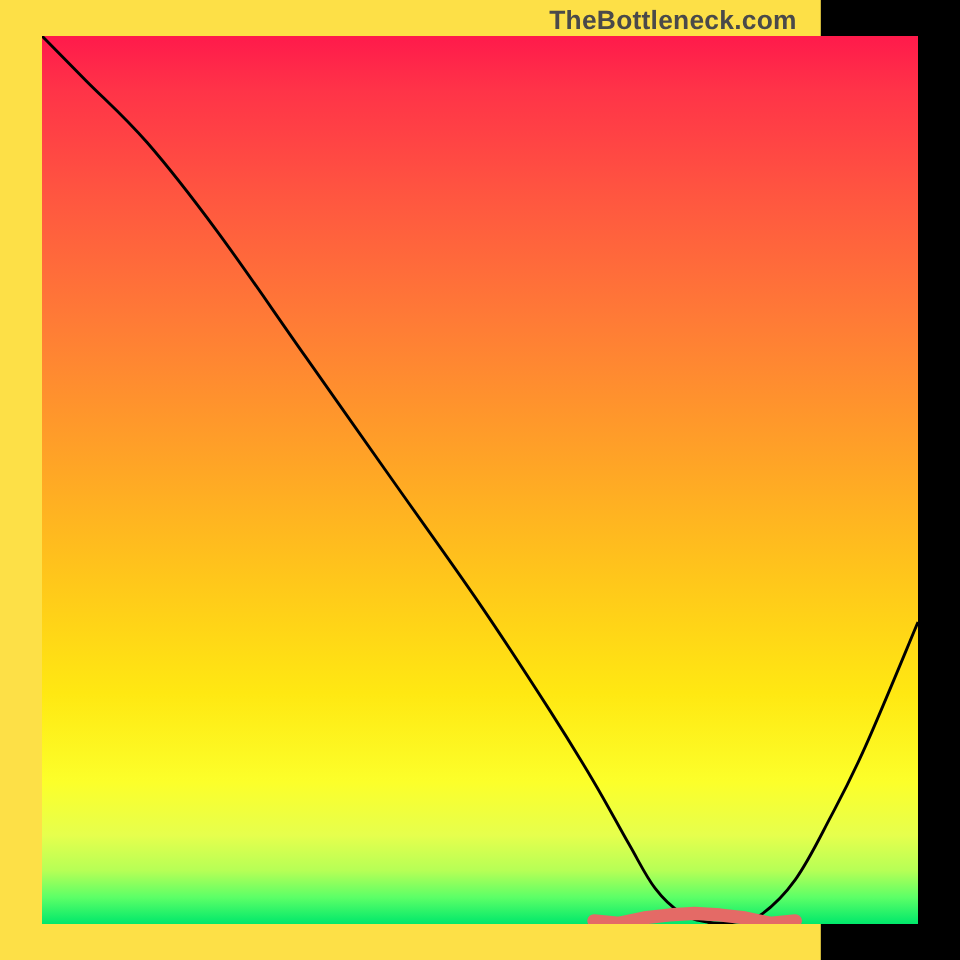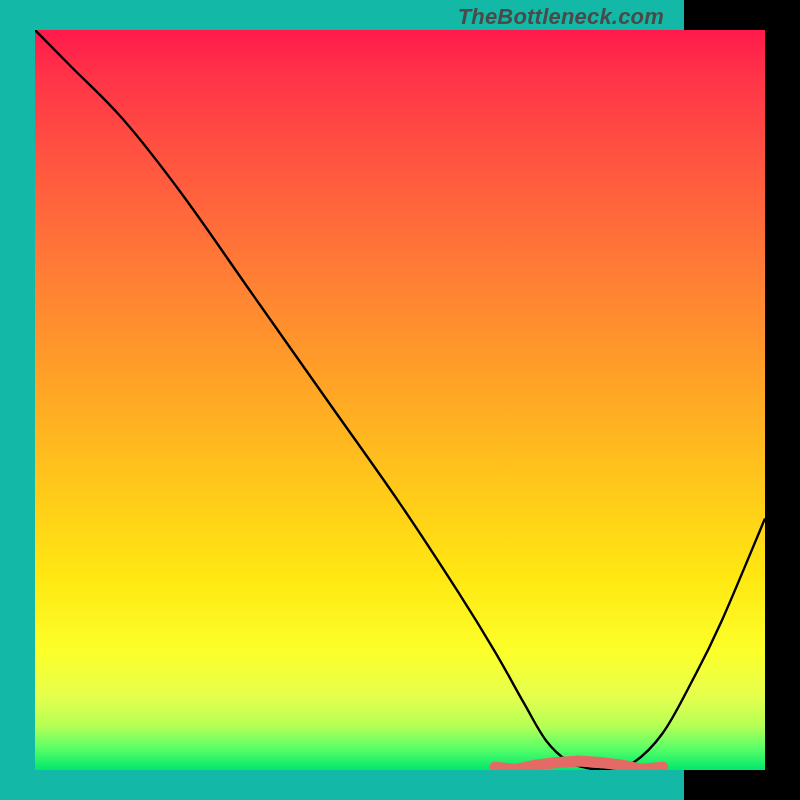--- a/index.html
+++ b/index.html
@@ -8,22 +8,21 @@
     width: 800px;
     height: 800px;
     background: #000;
     overflow: hidden;
     font-family: Arial, Helvetica, sans-serif;
   }
   .stage {
     position: relative;
     width: 684px;
     height: 800px;
-    background: #14b8a6;
-    font-style: italic;
+    background: #fde047;
   }
   .watermark {
     position: absolute;
     top: 4px;
     right: 20px;
     color: #4a4a4a;
     font-size: 22px;
     font-weight: 600;
     letter-spacing: 0.2px;
     z-index: 30;

